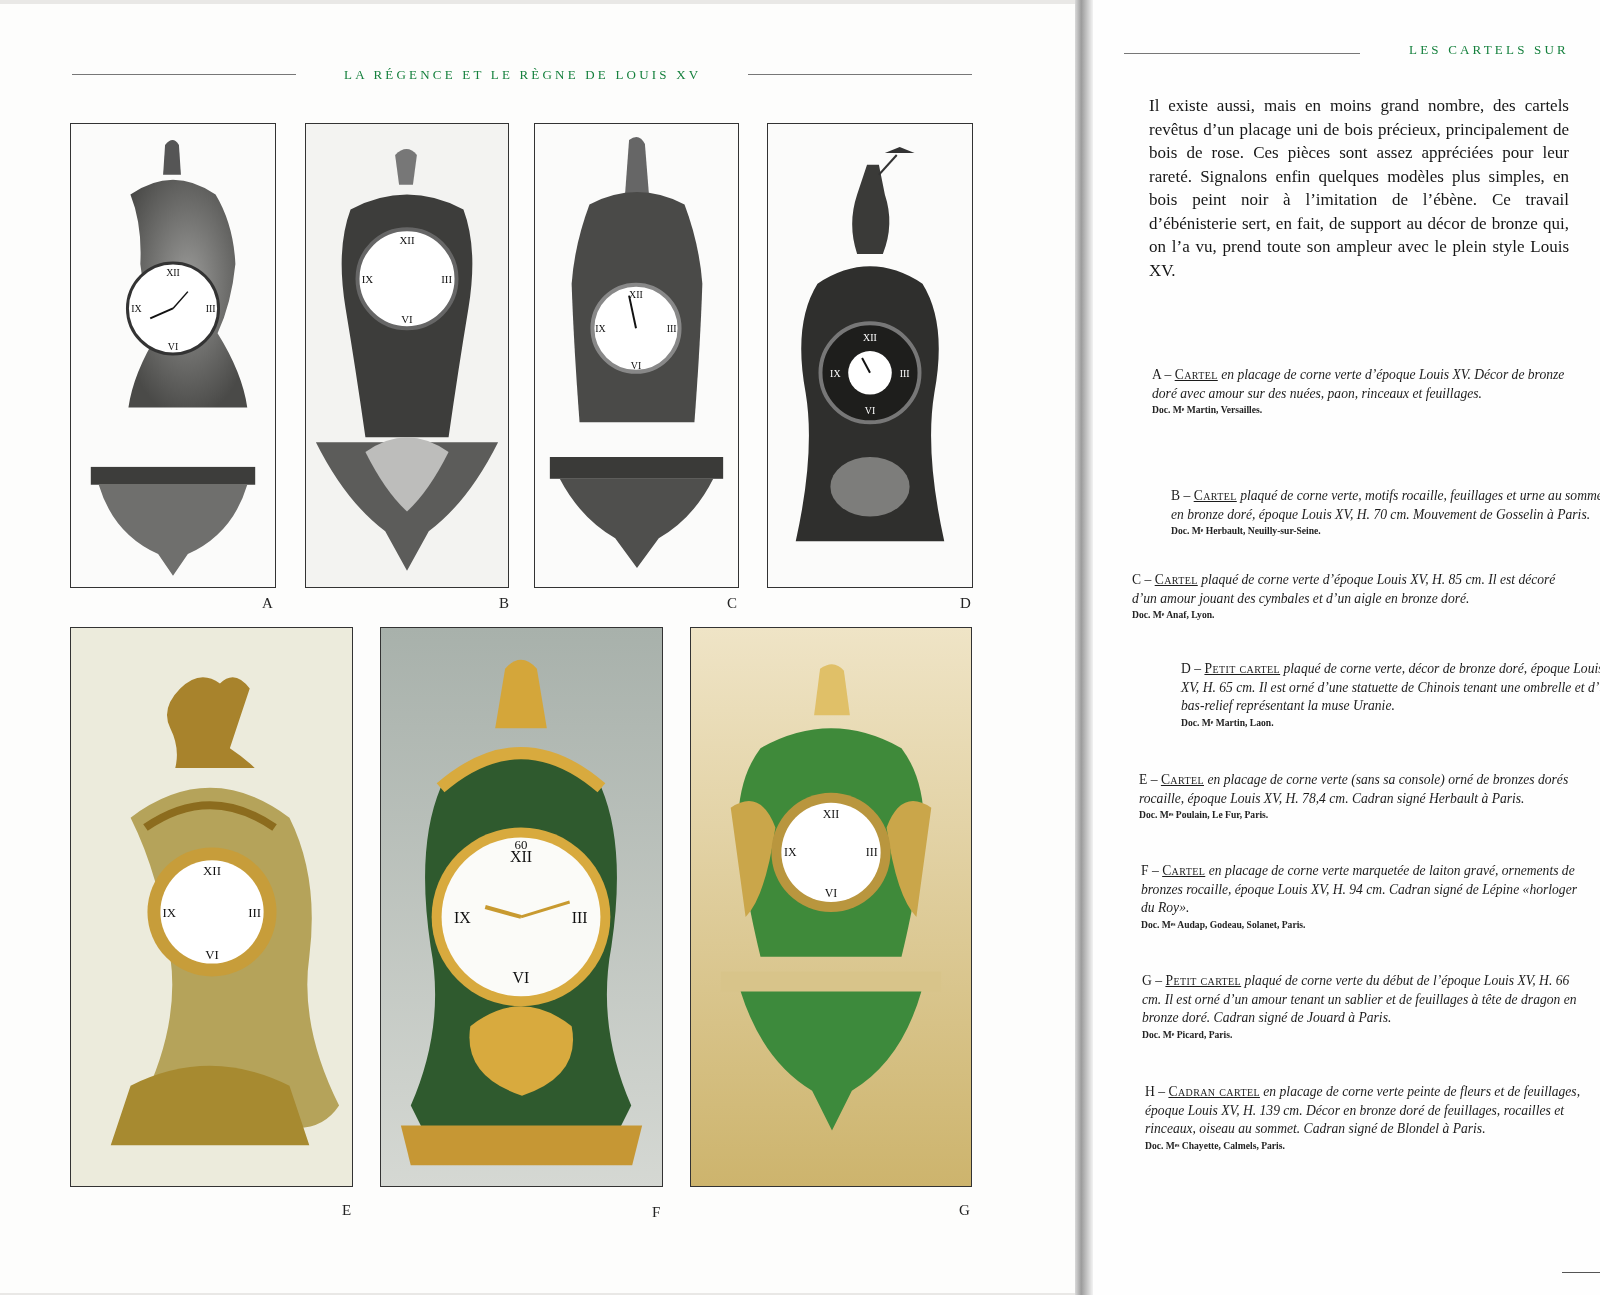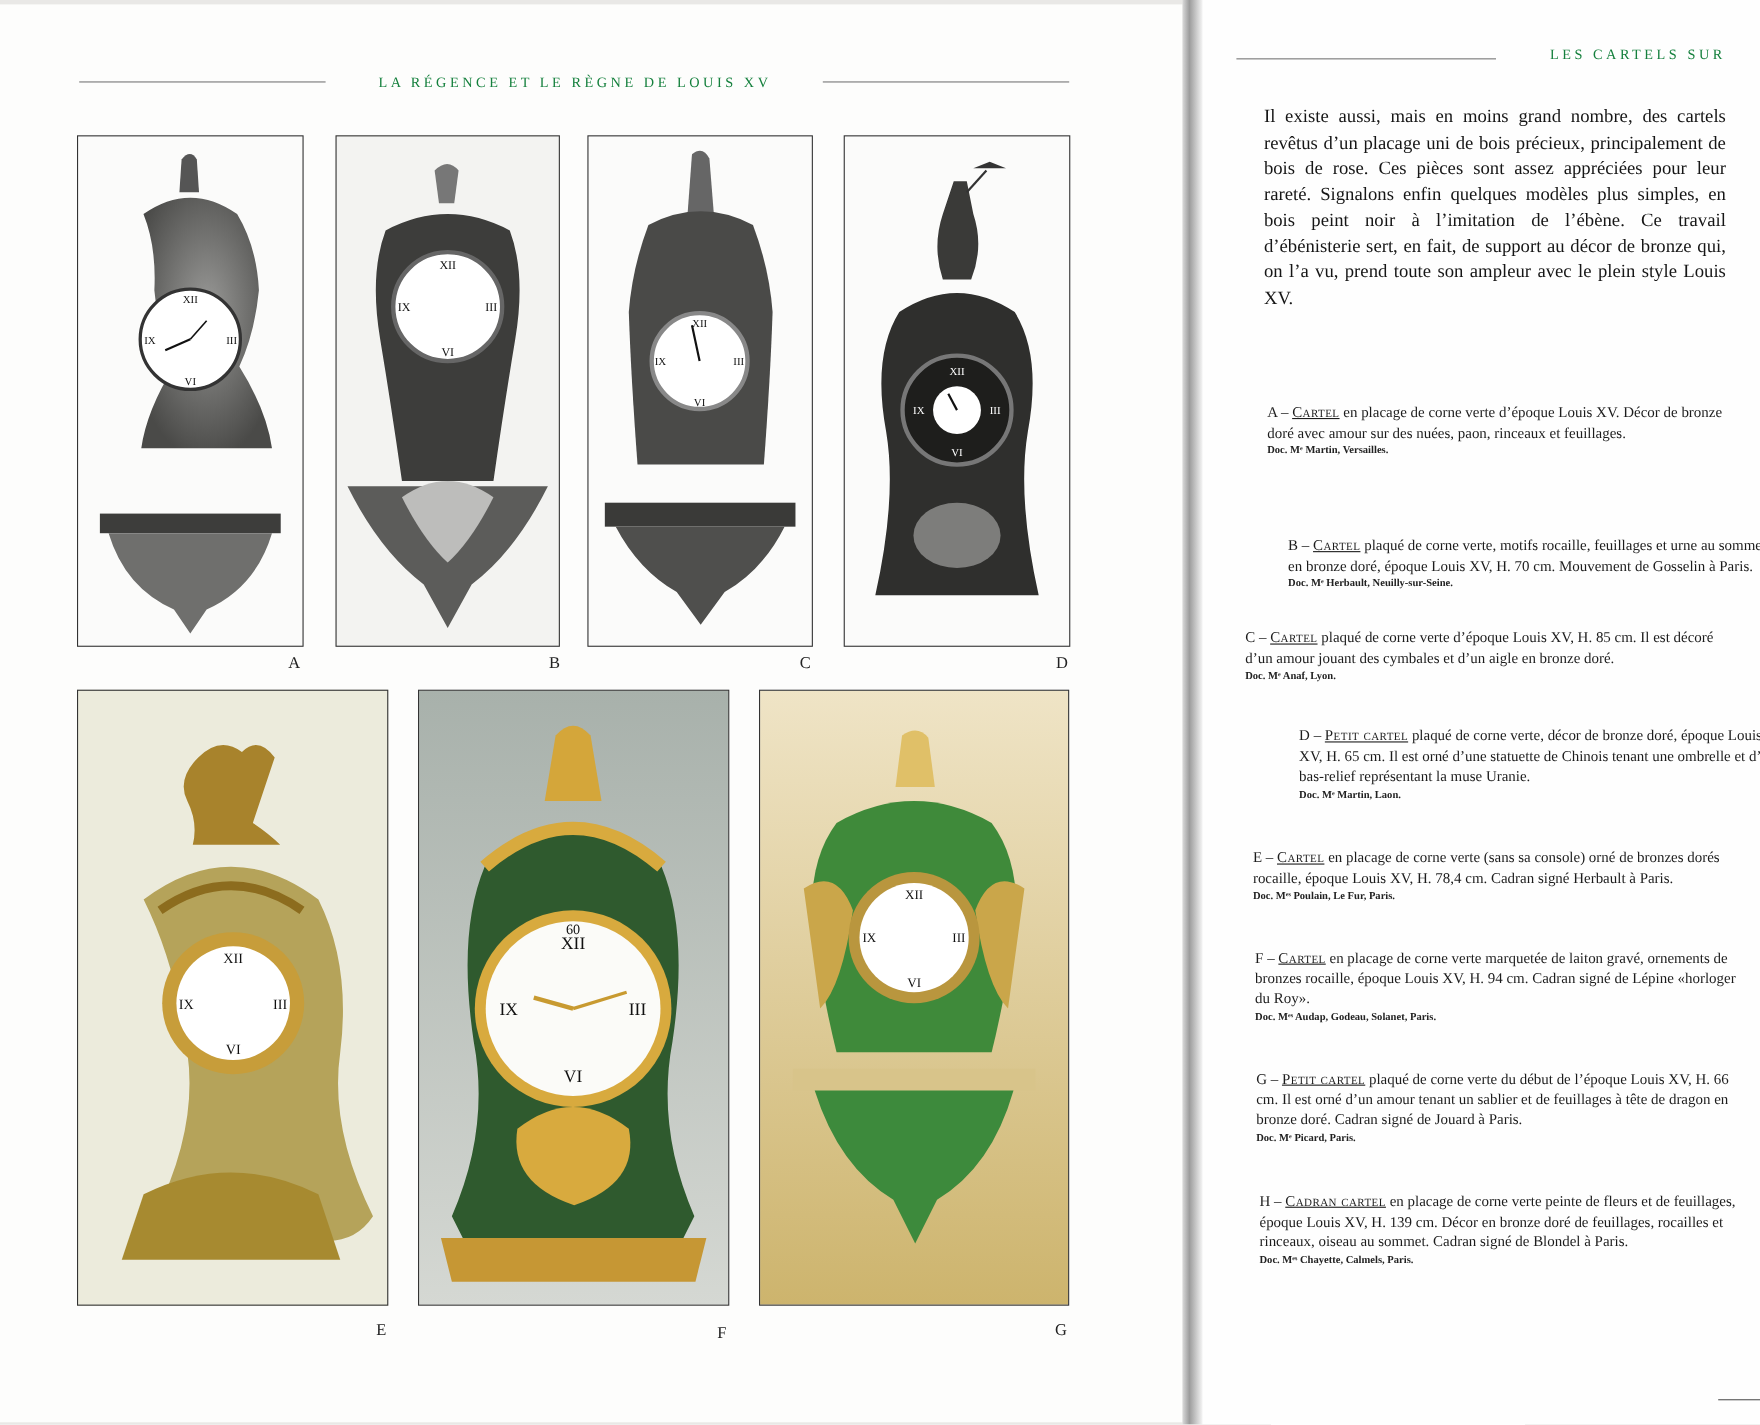--- a/index.html
+++ b/index.html
@@ -17,21 +17,21 @@
   .frame { position: absolute; border: 1.5px solid #333; overflow: hidden; }
   .frame svg { width: 100%; height: 100%; display: block; }
   .bw { background: #fbfbfa; }
   .caption-letter { position: absolute; font-size: 15px; color: #222; }
 
   .intro { position: absolute; left: 1149px; top: 94px; width: 420px; font-size: 17px; line-height: 23.5px; text-align: justify; color: #161616; }
 
   .entry { position: absolute; left: 1152px; width: 440px; font-size: 13.6px; line-height: 18.6px; color: #1c1c1c; }
   .entry .letter { font-style: normal; }
   .entry .title { font-style: normal; font-variant: small-caps; letter-spacing: 0.4px; text-decoration: underline; }
-  .entry .desc { }
+  .entry .desc { font-style: italic; }
   .entry .doc { display: block; font-family: "Liberation Serif", serif; font-weight: bold; font-size: 9.6px; line-height: 14px; color: #222; }
   .page-mark { position: absolute; left: 1562px; top: 1272px; width: 38px; height: 1px; background: #555; }
 </style>
 </head>
 <body>
 
 <div class="page-left">
   <div class="rule" style="left:72px; top:70px; width:224px;"></div>
   <div class="running-head" style="left:344px; top:63px;">LA RÉGENCE ET LE RÈGNE DE LOUIS XV</div>
   <div class="rule" style="left:748px; top:70px; width:224px;"></div>

